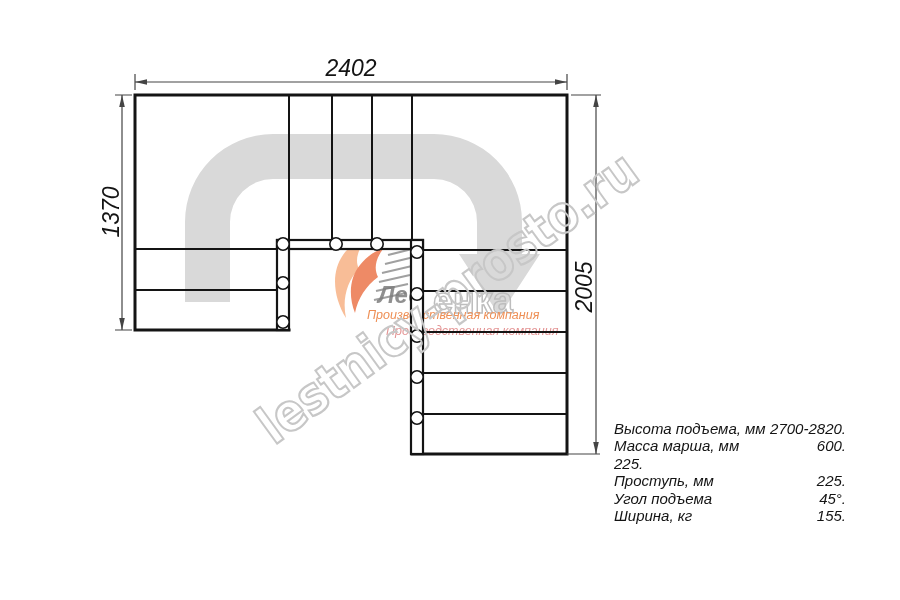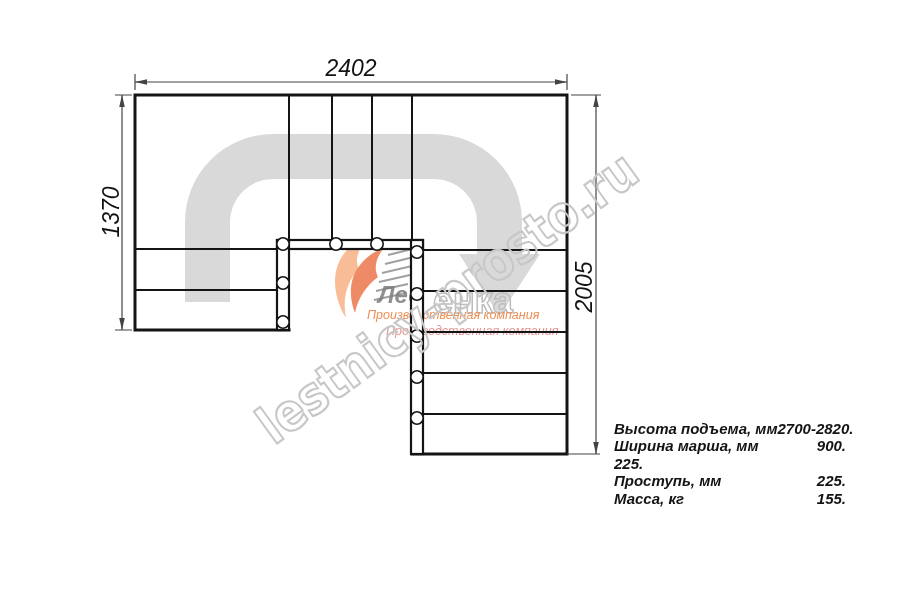--- a/index.html
+++ b/index.html
@@ -4,21 +4,21 @@
 <style>
   html,body { margin:0; padding:0; background:#ffffff; }
   .stage {
     position:relative; width:900px; height:600px;
     background:#ffffff; overflow:hidden;
     font-family:"Liberation Sans", sans-serif;
   }
   .stage svg { position:absolute; left:0; top:0; }
   .specs {
     position:absolute; left:614px; top:420px; width:232px;
-    font-style:italic; font-size:15px; line-height:17.4px; color:#141414;font-weight:bold;
+    font-style:italic; font-size:15px; line-height:17.4px; color:#141414;
   }
   .spec-row { display:flex; justify-content:space-between; white-space:nowrap; }
   .spec-label { text-align:left; }
   .spec-value { text-align:left; }
 </style>
 </head>
 <body>
 
 <div class="stage">
 
@@ -85,28 +85,32 @@
 
     <text transform="translate(458,312) rotate(-36)" text-anchor="middle" font-family="DejaVu Sans, sans-serif" font-weight="bold" font-size="52" fill="none" stroke="#c7c7c7" stroke-width="2.2" textLength="455" lengthAdjust="spacingAndGlyphs">lestnicy-prosto.ru</text>
   </svg>
 
   <div class="specs">
     <div class="spec-row">
       <span class="spec-label">Высота подъема, мм</span>
       <span class="spec-value">2700-2820.</span>
     </div>
     <div class="spec-row">
-      <span class="spec-label">Ширина марша, мм</span>
-      <span class="spec-value">900.</span>
+      <span class="spec-label">Масса марша, мм</span>
+      <span class="spec-value">600.</span>
     </div>
     <div class="spec-row">
       <span class="spec-value">225.</span>
     </div>
     <div class="spec-row">
       <span class="spec-label">Проступь, мм</span>
       <span class="spec-value">225.</span>
     </div>
     <div class="spec-row">
-      <span class="spec-label">Масса, кг</span>
+      <span class="spec-label">Угол подъема</span>
+      <span class="spec-value">45°.</span>
+    </div>
+    <div class="spec-row">
+      <span class="spec-label">Ширина, кг</span>
       <span class="spec-value">155.</span>
     </div>
   </div>
 </div>
 
 </body></html>

